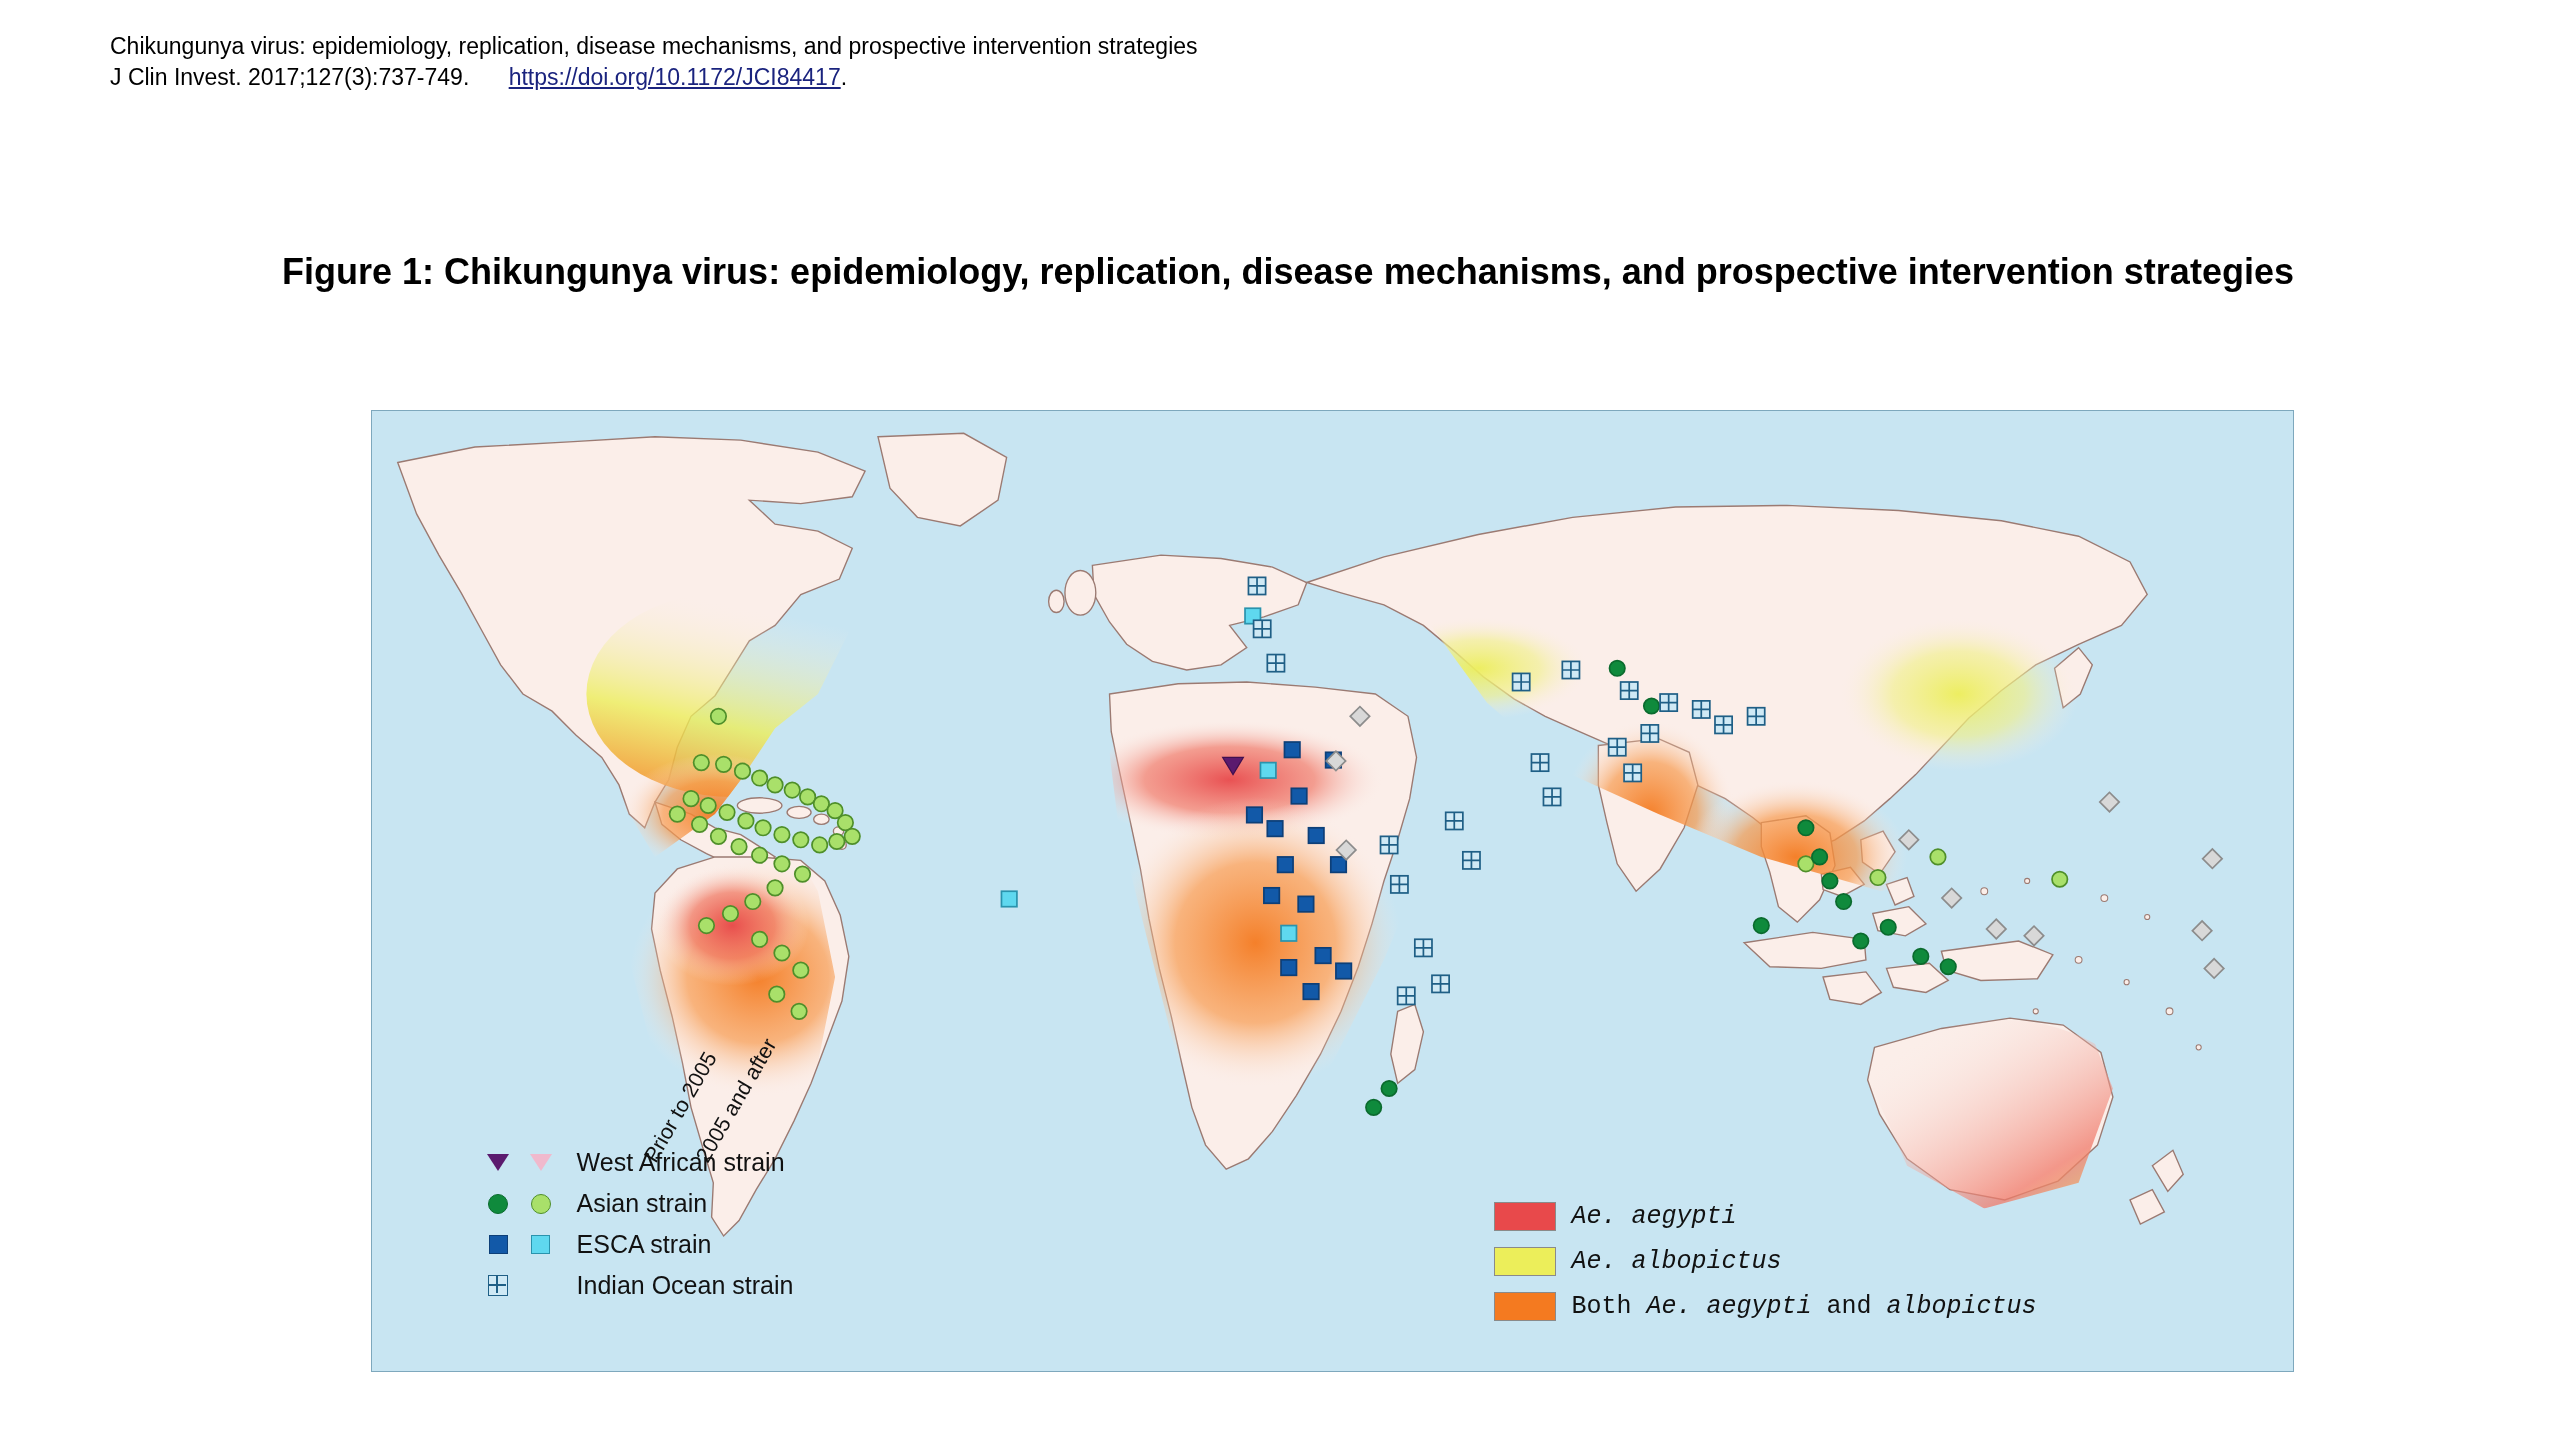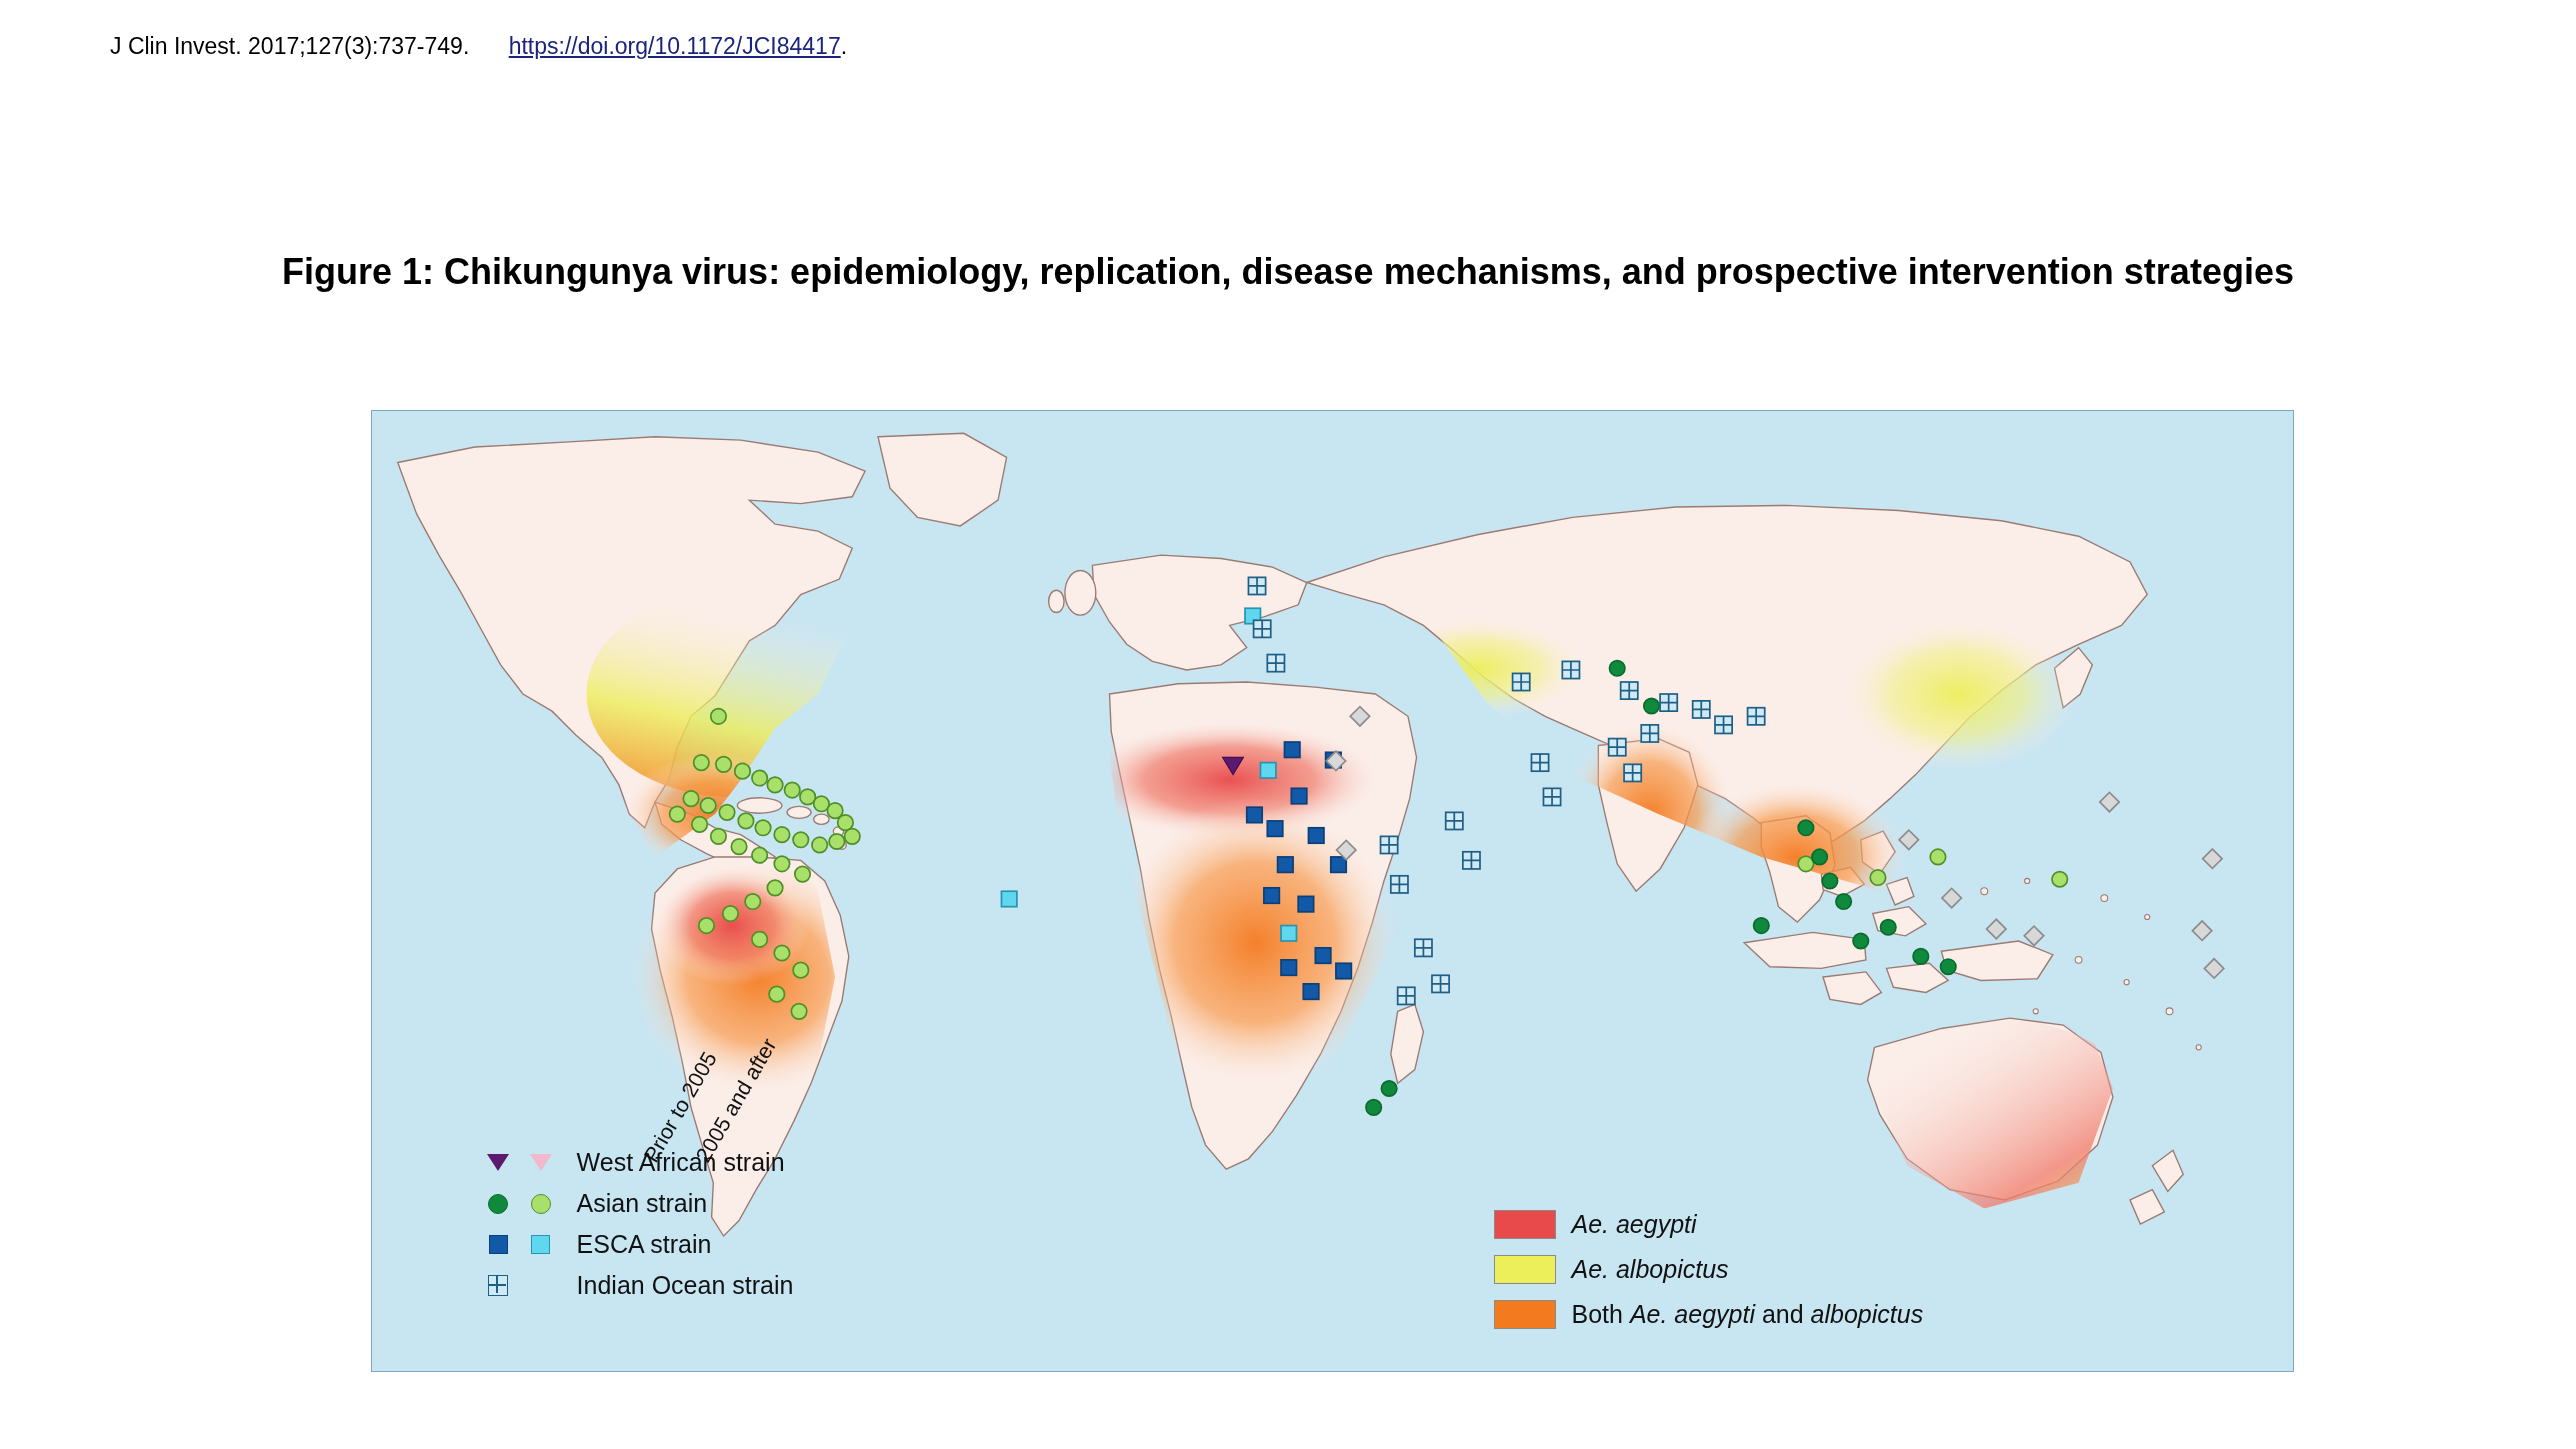--- a/index.html
+++ b/index.html
@@ -141,22 +141,23 @@
     box-sizing: border-box;
   }
   
   .legend-vectors {
     position: absolute;
     left: 1494px;
     top: 1194px;
   }
   .vec-row {
     display: flex;
-    align-items: flex-end;
+    align-items: center;
     height: 45px;
+    font-family: Liberation Mono, monospace;
   }
   .vec-swatch {
     width: 62px;
     height: 29px;
     border: 0.9px solid #8a8a8a;
     box-sizing: border-box;
   }
   .vec-label {
     margin-left: 15.5px;
     font-size: 25px;
@@ -164,20 +165,21 @@
     white-space: nowrap;
   }
   .vec-label i { font-style: italic; }
 </style>
 </head>
 <body>
 
 <div class="page">
 
   <div class="citation">
+    <span class="line">Chikungunya virus: epidemiology, replication, disease mechanisms, and prospective intervention strategies</span>
     <span class="line">
       <span>J Clin Invest. 2017;127(3):737-749.</span>
       <a href="#">https://doi.org/10.1172/JCI84417</a><span>.</span>
     </span>
   </div>
 
   <div class="fig-title">Figure 1: Chikungunya virus: epidemiology, replication, disease mechanisms, and prospective intervention strategies</div>
 
   <div class="figure-frame">
     <svg class="map-canvas" viewBox="0 0 2240 1120" preserveAspectRatio="none">

